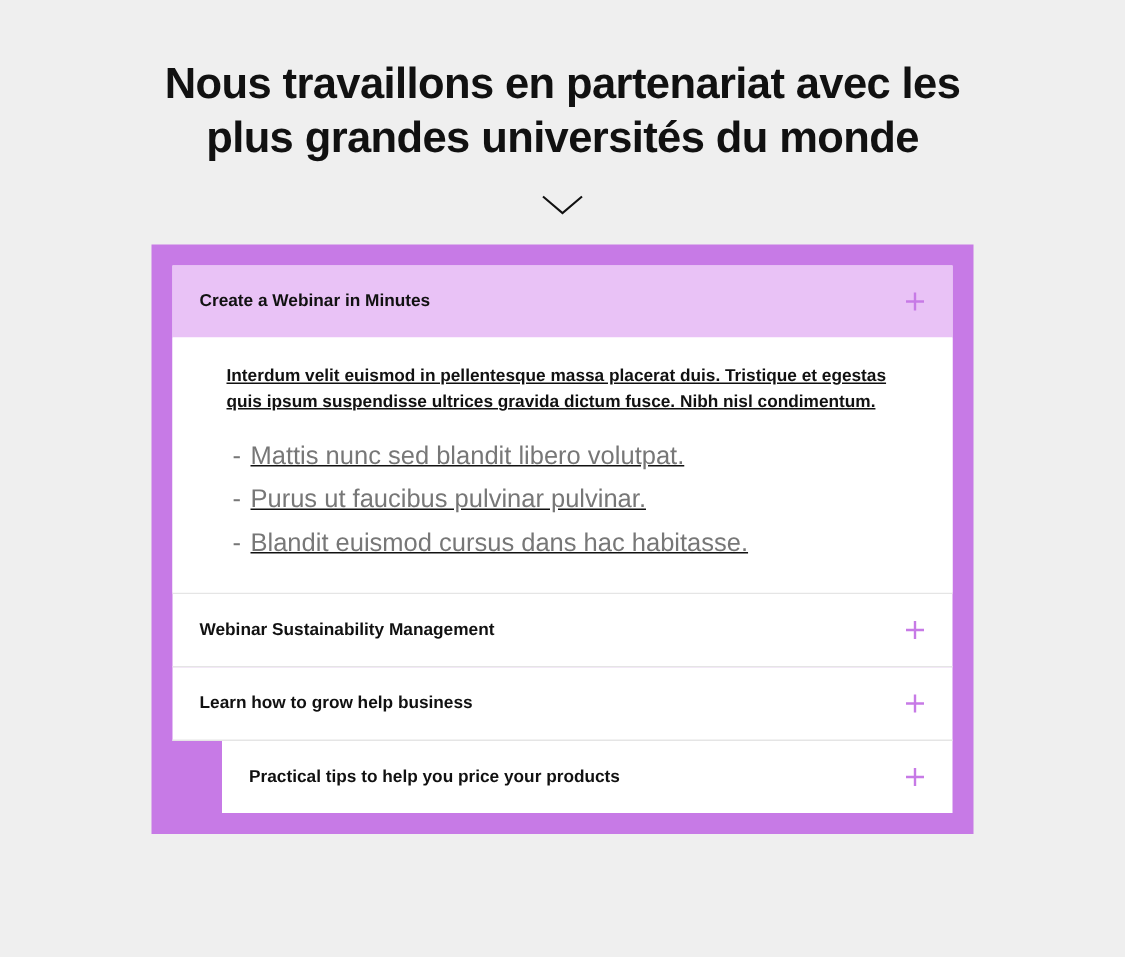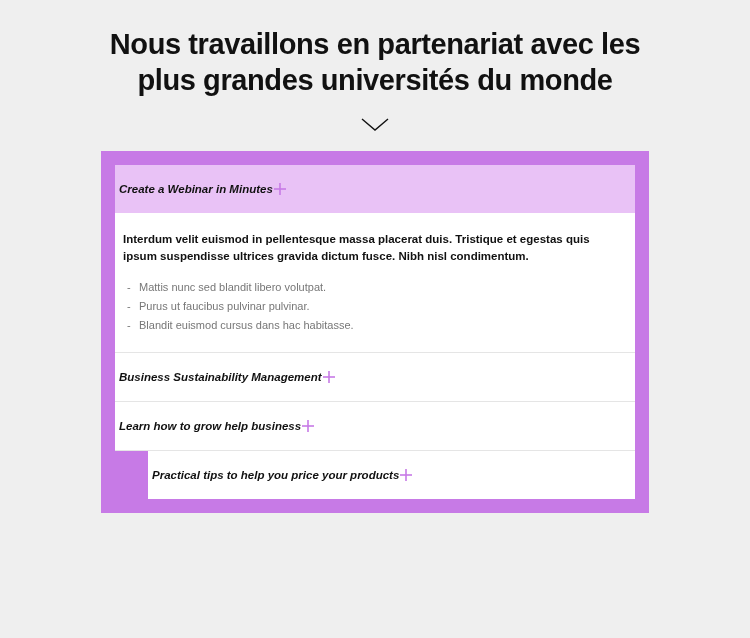--- a/index.html
+++ b/index.html
@@ -12,21 +12,21 @@
     display: flex;
     flex-direction: column;
     align-items: center;
   }
   .heading {
     text-align: center;
     font-weight: 700;
     font-size: 29px;
     line-height: 1.25;
     max-width: 560px;
-    margin-top: 26px;
+    margin-top: 38px;
     letter-spacing: -0.4px;
   }
   .chevron-wrap {
     margin-top: 18px;
     display: flex;
     justify-content: center;
   }
   .chevron-wrap svg { display:block; }
 
   .panel-outer {
@@ -38,51 +38,52 @@
 
   .acc-item {
     background: #fff;
     border-bottom: 1px solid #e5e5e5;
   }
   .acc-item:last-child { border-bottom: none; margin-left: 33px; }
 
   .acc-header {
     display: flex;
     align-items: center;
-    padding: 17px 4px;
+    justify-content: space-between;
+    padding: 17px 18px;
     cursor: pointer;
-    font-style: italic;
   }
   .acc-header.active {
     background: #e9c2f6;
   }
   .acc-title {
     font-size: 11.5px;
     font-weight: 700;
     color: #111;
   }
   .plus-icon svg { display:block; }
 
   .acc-body {
-    padding: 18px 20px 18px 8px;
+    padding: 18px 20px 18px 36px;
     background: #fff;
+    text-decoration: underline;
   }
   .acc-body-intro {
     font-size: 11.5px;
     font-weight: 700;
     line-height: 1.55;
     color: #111;
     margin-bottom: 12px;
   }
   .acc-body ul {
     list-style: none;
     padding-left: 4px;
   }
   .acc-body ul li {
-    font-size: 11px;
+    font-size: 17px;
     color: #777;
     line-height: 1.7;
     position: relative;
     padding-left: 12px;
   }
   .acc-body ul li::before {
     content: "-";
     position: absolute;
     left: 0;
     color: #777;
@@ -116,21 +117,21 @@
       <ul>
         <li>Mattis nunc sed blandit libero volutpat.</li>
         <li>Purus ut faucibus pulvinar pulvinar.</li>
         <li>Blandit euismod cursus dans hac habitasse.</li>
       </ul>
     </div>
   </div>
 
   <div class="acc-item">
     <div class="acc-header">
-      <span class="acc-title">Business Sustainability Management</span>
+      <span class="acc-title">Webinar Sustainability Management</span>
       <span class="plus-icon">
         <svg width="14" height="14" viewBox="0 0 14 14">
           <line x1="7" y1="1" x2="7" y2="13" stroke="#c77ae6" stroke-width="1.6"></line>
           <line x1="1" y1="7" x2="13" y2="7" stroke="#c77ae6" stroke-width="1.6"></line>
         </svg>
       </span>
     </div>
   </div>
 
   <div class="acc-item">

